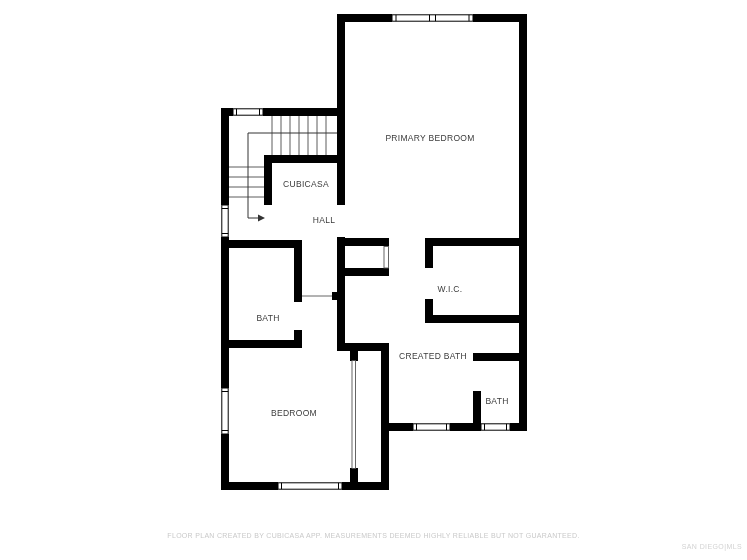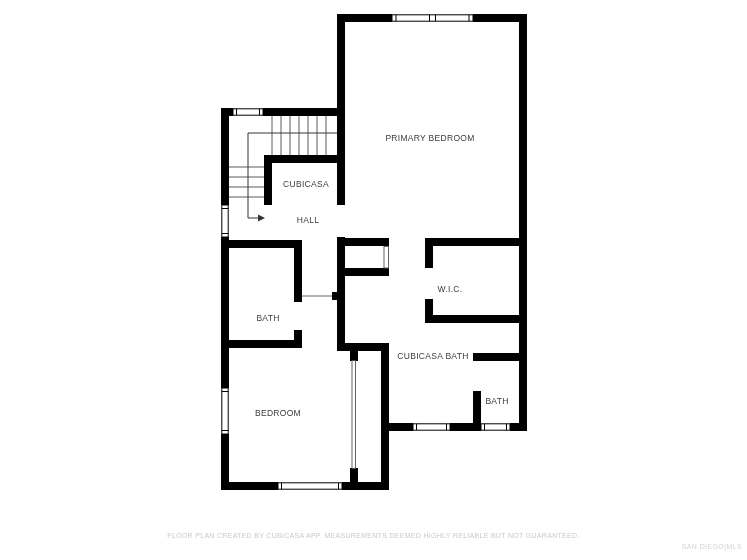--- a/index.html
+++ b/index.html
@@ -159,23 +159,23 @@
       <line x1="302" y1="296" x2="332" y2="296"></line>
 
       <rect x="384" y="246.5" width="4.5" height="21.5"></rect>
 
       <rect x="352" y="360.5" width="3.5" height="108"></rect>
     </g>
   </svg>
 
   <div class="room-label" style="left:430px;top:138px">PRIMARY BEDROOM</div>
   <div class="room-label" style="left:306px;top:184px">CUBICASA</div>
-  <div class="room-label" style="left:308px;top:220px">HALL</div>
+  <div class="room-label" style="left:324px;top:220px">HALL</div>
   <div class="room-label" style="left:450px;top:289px">W.I.C.</div>
   <div class="room-label" style="left:268px;top:318px">BATH</div>
-  <div class="room-label" style="left:433px;top:356px">CUBICASA BATH</div>
+  <div class="room-label" style="left:433px;top:356px">CREATED BATH</div>
   <div class="room-label" style="left:497px;top:401px">BATH</div>
-  <div class="room-label" style="left:278px;top:413px">BEDROOM</div>
+  <div class="room-label" style="left:294px;top:413px">BEDROOM</div>
 
   <div class="disclaimer">FLOOR PLAN CREATED BY CUBICASA APP. MEASUREMENTS DEEMED HIGHLY RELIABLE BUT NOT GUARANTEED.</div>
   <div class="watermark">SAN DIEGO|MLS</div>
 
 </div>
 
 </body></html>

